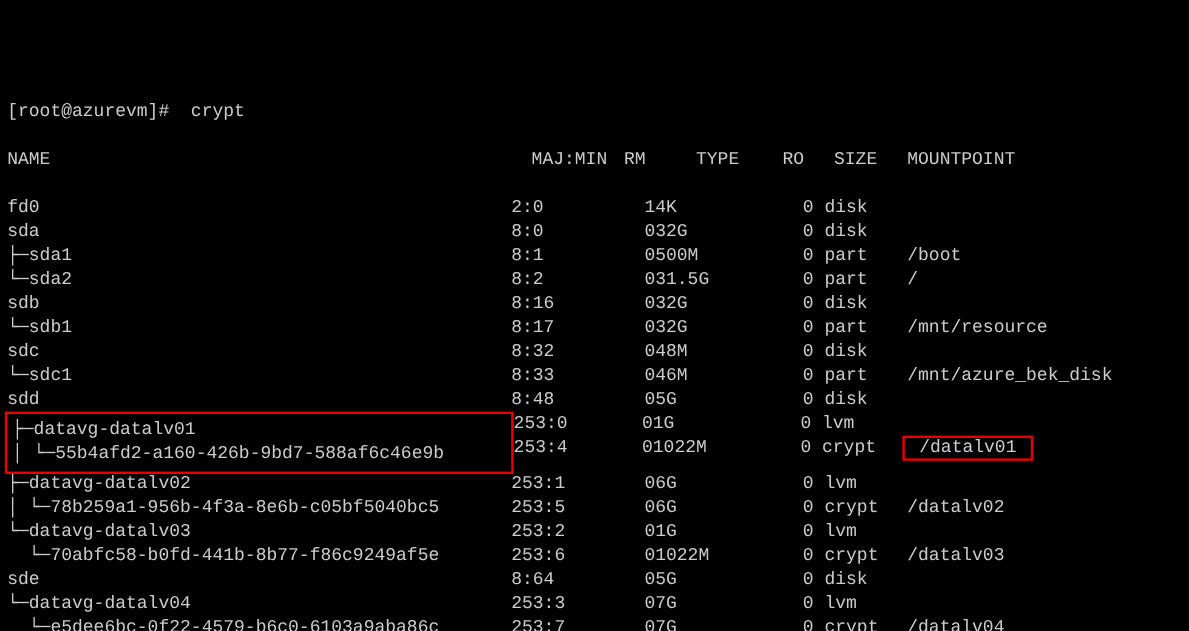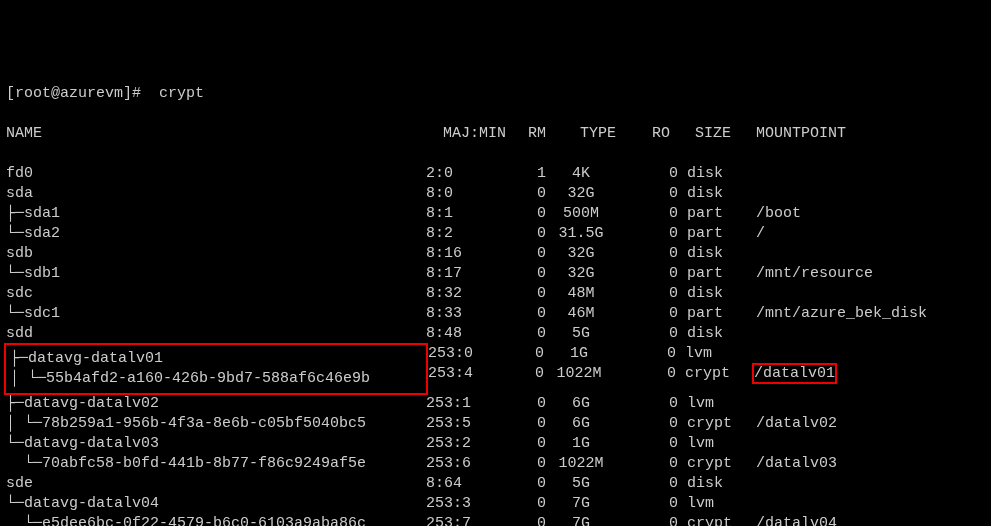--- a/index.html
+++ b/index.html
@@ -19,33 +19,33 @@
     }
     .prompt {
       color: #ccc;
     }
     .row {
       display: block;
       height: 20px;
     }
     .hl-mount {
       border: 2px solid #e00;
-      padding: 0 0;
+      padding: 0 12px;
       margin: -2px;
     }
     .col-name { display: inline-block; width: 420px; }
     .col-majmin { display: inline-block; width: 80px; text-align: left; }
     .col-rm { display: inline-block; width: 40px; text-align: right; }
-    .col-size { display: inline-block; width: 70px; text-align: center; }
+    .col-size { display: inline-block; width: 70px; text-align: left; }
     .col-ro { display: inline-block; width: 30px; text-align: right; margin-left: 32px; }
     .col-type { display: inline-block; width: 60px; }
     .col-mount { display: inline-block; }
     .header .col-name { text-align: left; }
     .header .col-majmin { text-align: left; padding-left: 10px; width: 80px; }
-    .header .col-rm { text-align: right; padding-left: 6px;}
+    .header .col-rm { text-align: center; padding-left: 6px;}
     .header .col-size { text-align: right; }
     .header .col-ro { text-align: left; padding-left: 4px;}
     .header .col-type { padding-left: 8px; }
     .highlight-group {
       border: 2px solid #e00;
       margin-left: -2px;
       margin-top: -1px;
       margin-bottom: -1px;
       display: inline-block;
       padding: 4px;

